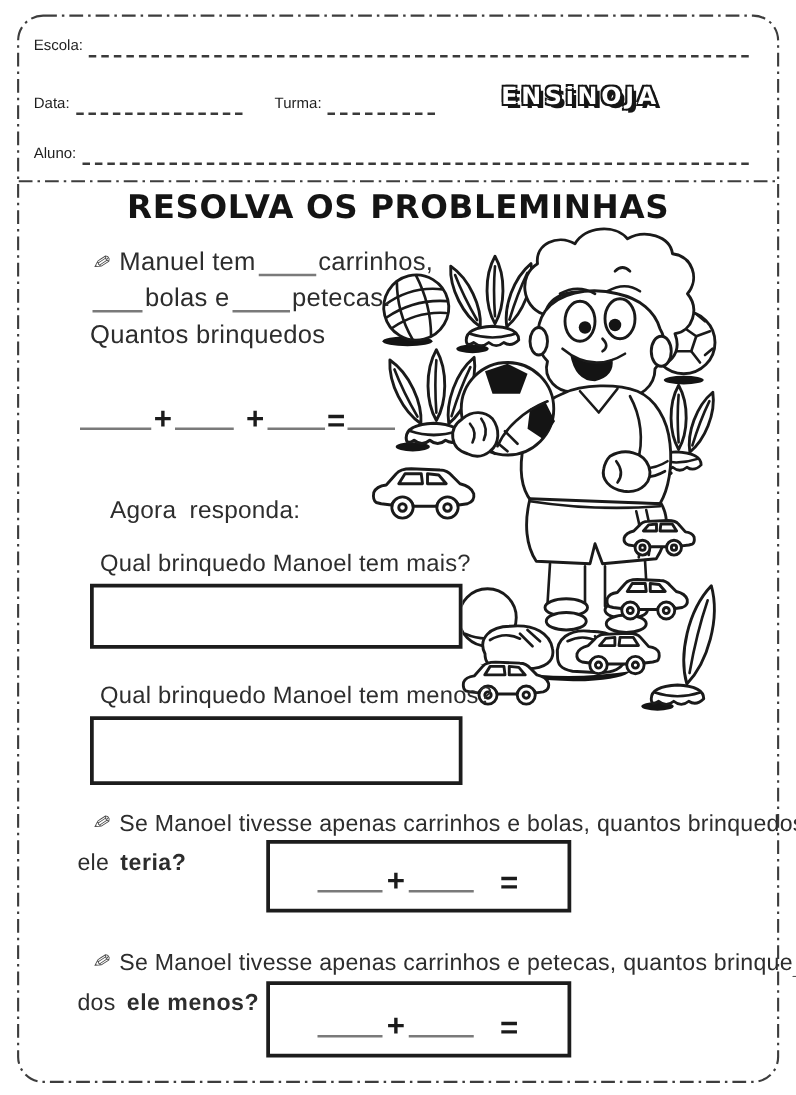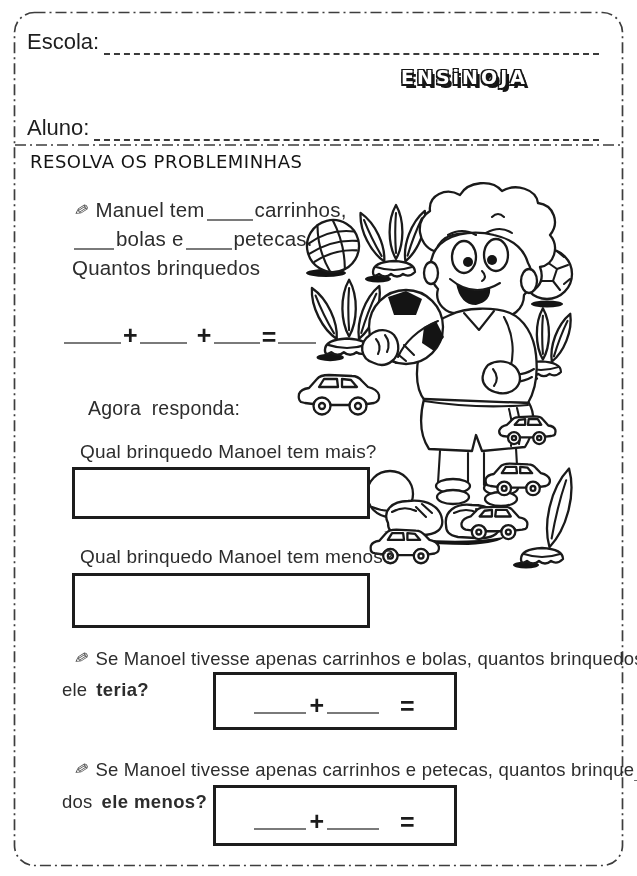--- a/index.html
+++ b/index.html
@@ -2,34 +2,34 @@
 <html><head>
 <meta charset="utf-8">
 <style>
   html,body{margin:0;padding:0;background:#e8e8e8;}
   .page{position:relative;width:637px;height:876px;background:#fff;margin:0 auto;
         font-family:"Liberation Sans",sans-serif;color:#262626;overflow:hidden;}
   svg{overflow:visible;}
   .frame{position:absolute;left:0;top:0;z-index:0;pointer-events:none;}
 
   
-  .hrow{position:absolute;left:27px;right:38px;display:flex;align-items:flex-end;
-        font-size:22px;color:#1e1e1e;z-index:2;}
+  .hrow{position:absolute;left:27px;right:38px;display:flex;align-items:flex-start;
+        font-size:12px;color:#1e1e1e;z-index:2;}
   .hrow .lab{margin-right:5px;white-space:nowrap;}
   .dashline{border-bottom:2px dashed #3a3a3a;height:15px;}
   .grow{flex:1;}
   .logo{position:absolute;left:401px;top:66px;z-index:2;
         font-family:"DejaVu Sans",sans-serif;font-weight:bold;font-size:19px;
         letter-spacing:3px;color:#fff;
         text-shadow:-1.5px -1.5px 0 #161616,1.5px -1.5px 0 #161616,-1.5px 1.5px 0 #161616,
                     1.5px 1.5px 0 #161616,3.5px 3.5px 0 #161616;}
 
   
-  .title{position:absolute;left:30px;right:30px;top:151px;z-index:2;
-         font-family:"DejaVu Sans",sans-serif;font-weight:normal;font-size:18px;
+  .title{position:absolute;left:30px;right:30px;top:151px;text-align:center;z-index:2;
+         font-family:"DejaVu Sans",sans-serif;font-weight:bold;font-size:26px;
          letter-spacing:.5px;color:#141414;}
 
   
   .wtext{position:absolute;z-index:2;font-size:20.5px;color:#2d2d2d;letter-spacing:.2px;
          display:flex;align-items:flex-end;white-space:nowrap;}
   .small{font-size:18.5px;}
   .pencil{display:inline-block;transform:scaleX(-1) rotate(-12deg);font-size:17px;color:#4a4a4a;
           margin:0 7px 1px 0;}
   .blank{display:inline-block;border-bottom:2.6px solid #7a7a7a;height:10px;}
   .bl-sm{width:40px;margin:0 2px 1px 2px;}
@@ -57,20 +57,27 @@
 <div class="page">
 
   <svg class="frame" width="637" height="876">
     <rect x="14.5" y="12.5" width="608" height="853" rx="20" fill="none" stroke="#3d3d3d" stroke-width="1.7" stroke-dasharray="11 4 2 4"></rect>
     <line x1="15" y1="145" x2="622" y2="145" stroke="#3d3d3d" stroke-width="1.7" stroke-dasharray="11 4 2 4"></line>
   </svg>
 
   <div class="hrow" style="top:29px;">
     <span class="lab">Escola:</span>
     <span class="dashline grow"></span>
+  </div>
+  <div class="hrow" style="top:75px;">
+    <span class="lab">Data:</span>
+    <span class="dashline" style="width:133px;"></span>
+    <span style="width:26px;"></span>
+    <span class="lab">Turma:</span>
+    <span class="dashline" style="width:86px;"></span>
   </div>
   <div class="logo">ENSiNOJA</div>
   <div class="hrow" style="top:115px;">
     <span class="lab">Aluno:</span>
     <span class="dashline grow"></span>
   </div>
 
   <div class="title">RESOLVA OS PROBLEMINHAS</div>
 
   <div class="wtext" style="left:74px;top:198px;">

